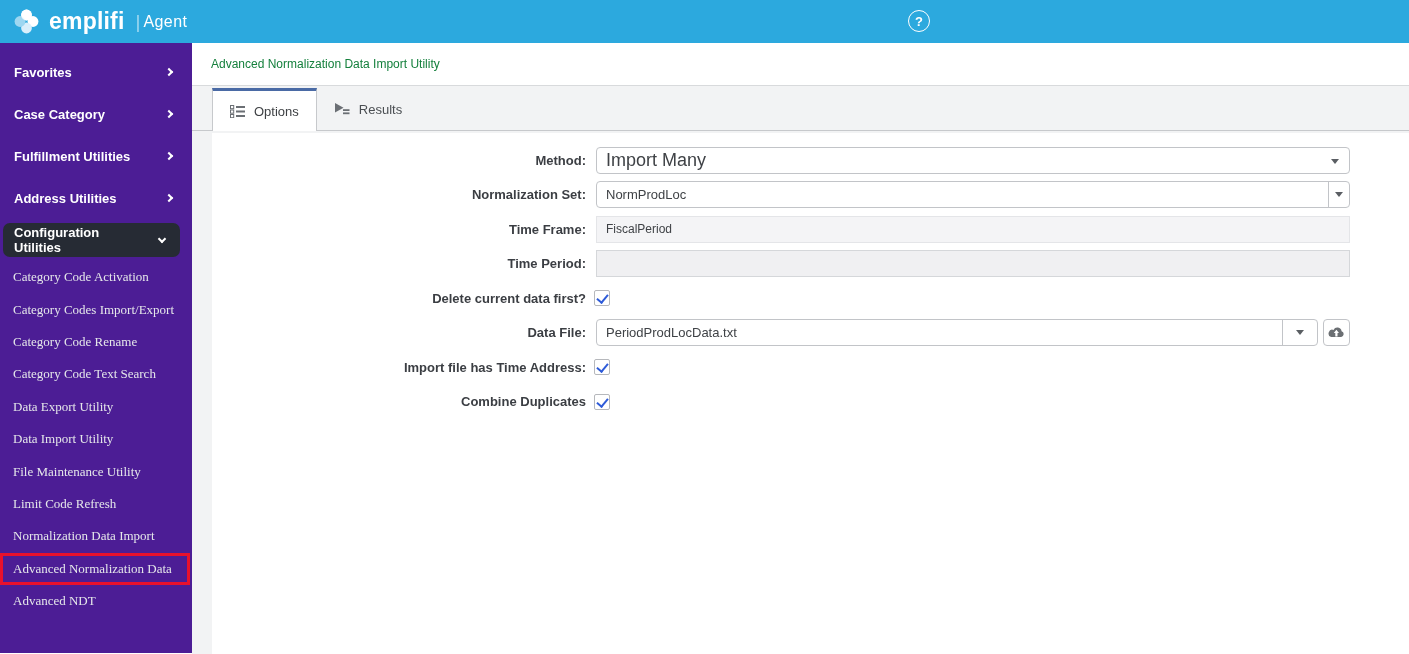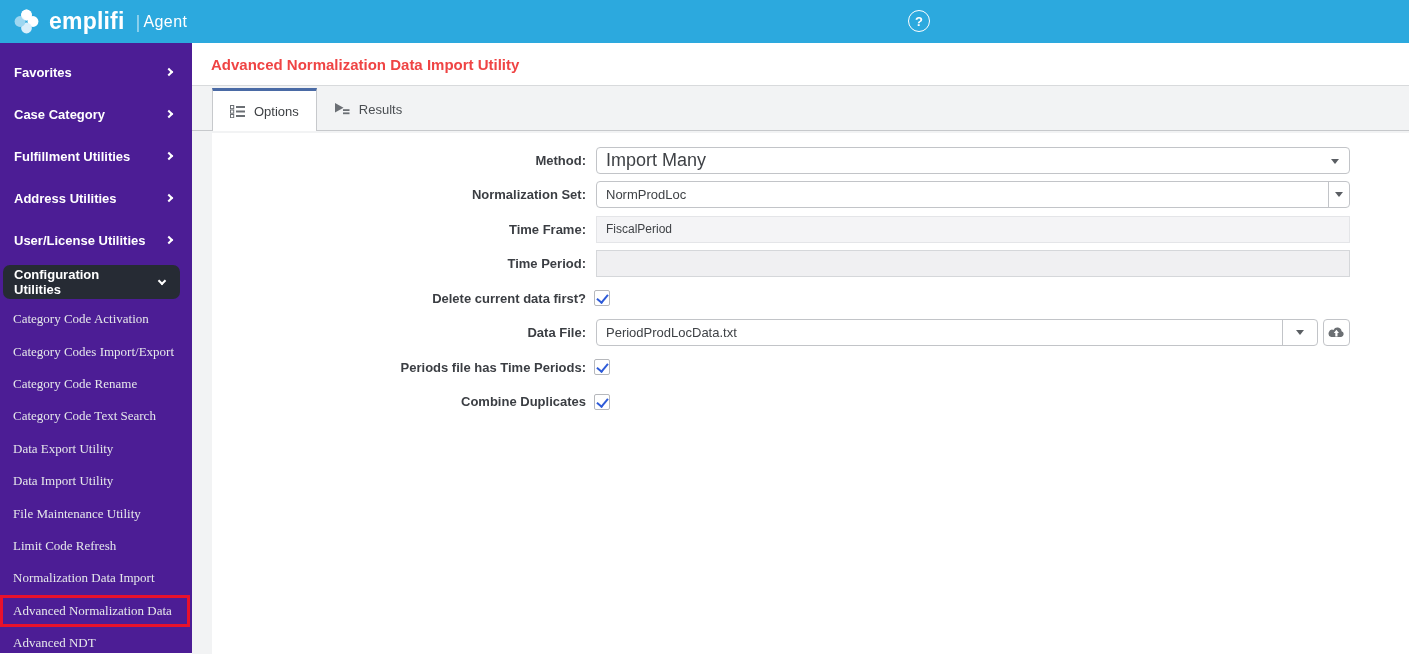--- a/index.html
+++ b/index.html
@@ -48,21 +48,21 @@
   .side-sub-item.hl {
     border:3px solid #e8112d; width:190px; padding-left:10px;
   }
 
   
   .main { position:absolute; top:43px; left:192px; right:0; bottom:0; background:#f2f3f4; }
   .title-bar {
     height:43px; background:#fff; border-bottom:1px solid #d8dadc;
     display:flex; align-items:center; padding-left:19px;
   }
-  .page-title { font-size:15px; font-weight:700; color:#ef4444; }
+  .page-title { font-size:12px; font-weight:400; color:#15803d; }
 
   .tabstrip {
     height:45px; border-bottom:1px solid #c7c9cc; display:flex; padding-left:20px; position:relative;
   }
   .tab {
     display:flex; align-items:center; gap:9px; font-size:13px; padding:0 17px; cursor:pointer;text-align:right;
   }
   .tab.active {
     background:#fff; color:#3e4144; margin-top:2px; margin-bottom:-1px;
     border:1px solid #c7c9cc; border-bottom:none; border-top:3px solid #4a6aa5; z-index:2;
@@ -148,24 +148,20 @@
     <div class="side-top-item">
       <span>Case Category</span>
       <span class="chev right"></span>
     </div>
     <div class="side-top-item">
       <span>Fulfillment Utilities</span>
       <span class="chev right"></span>
     </div>
     <div class="side-top-item">
       <span>Address Utilities</span>
-      <span class="chev right"></span>
-    </div>
-    <div class="side-top-item">
-      <span>User/License Utilities</span>
       <span class="chev right"></span>
     </div>
     <div class="side-top-item active">
       <span>Configuration Utilities</span>
       <span class="chev down"></span>
     </div>
 
     <div class="side-sub-item">
       <span>Category Code Activation</span>
     </div>
@@ -290,21 +286,21 @@
             <div class="upload-btn">
               <svg width="17" height="13" viewBox="0 0 17 13">
                 <path d="M13.6 5.2 A4.3 4.3 0 0 0 5.5 3.9 A3.2 3.2 0 0 0 3.2 11 h10 a3 3 0 0 0 .4 -5.8 z" fill="#6b6f73"></path>
                 <path d="M8.4 3.8 L11 7 H9.5 v3.4 H7.3 V7 H5.8 Z" fill="#ffffff"></path>
               </svg>
             </div>
           </div>
         </div>
 
         <div class="row">
-          <div class="lbl">Periods file has Time Periods:</div>
+          <div class="lbl">Import file has Time Address:</div>
           <div class="fld">
             <div class="cb checked"></div>
           </div>
         </div>
 
         <div class="row">
           <div class="lbl">Combine Duplicates</div>
           <div class="fld">
             <div class="cb checked"></div>
           </div>

